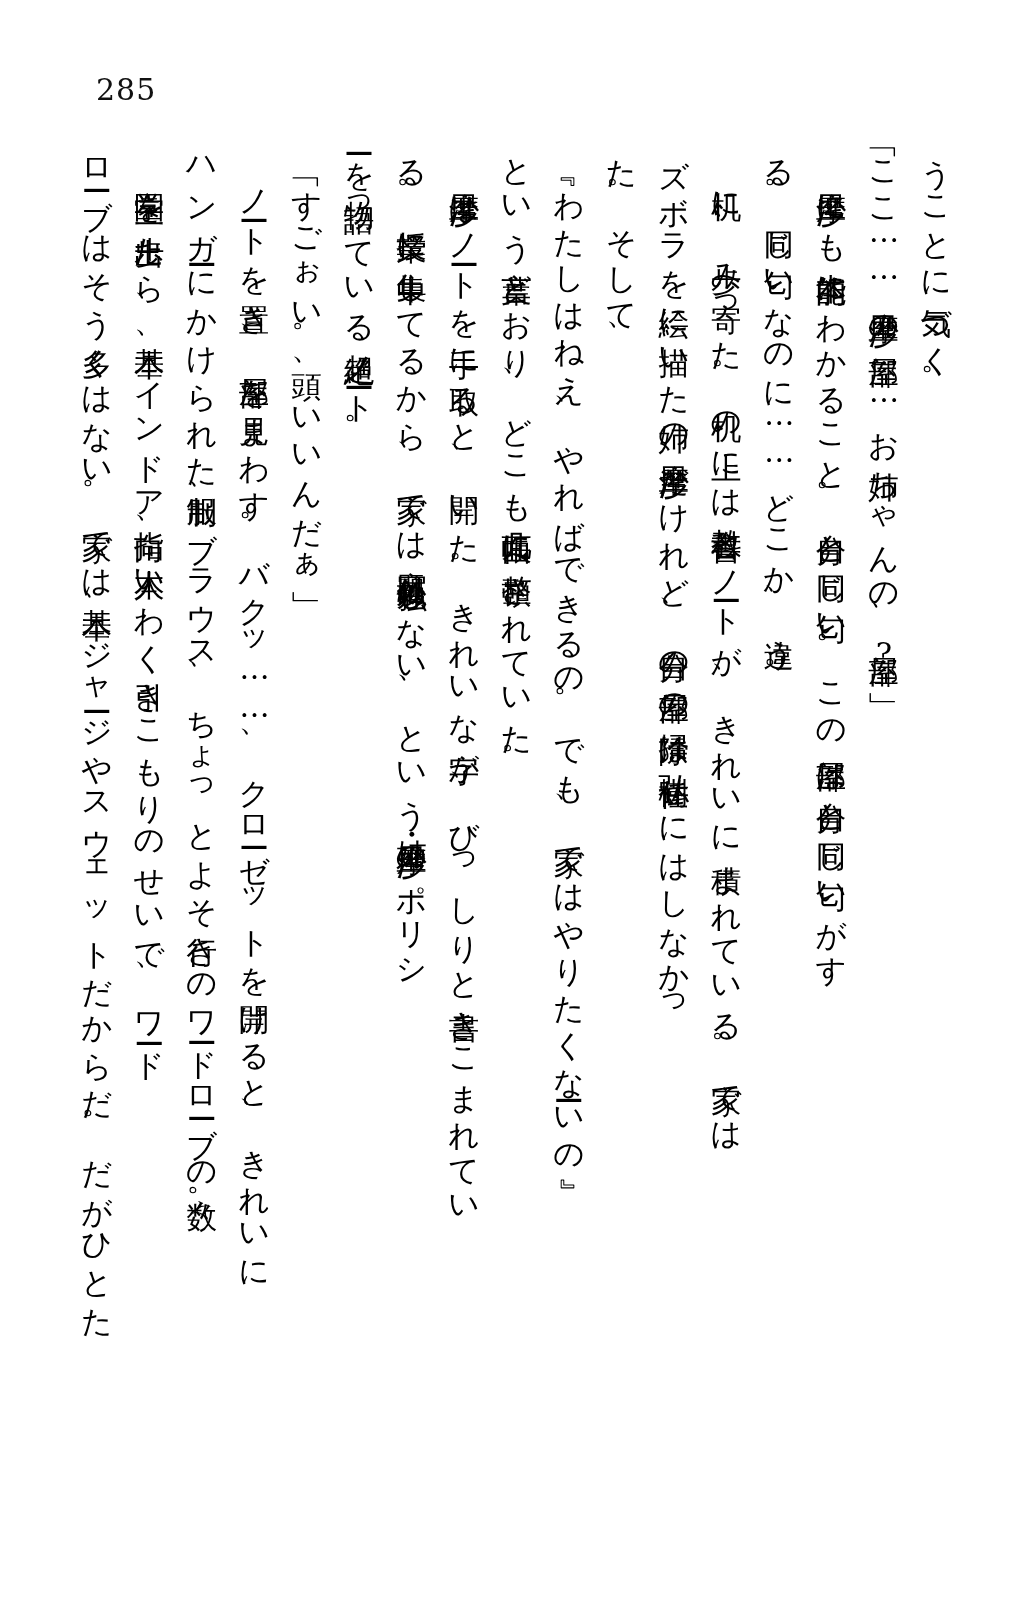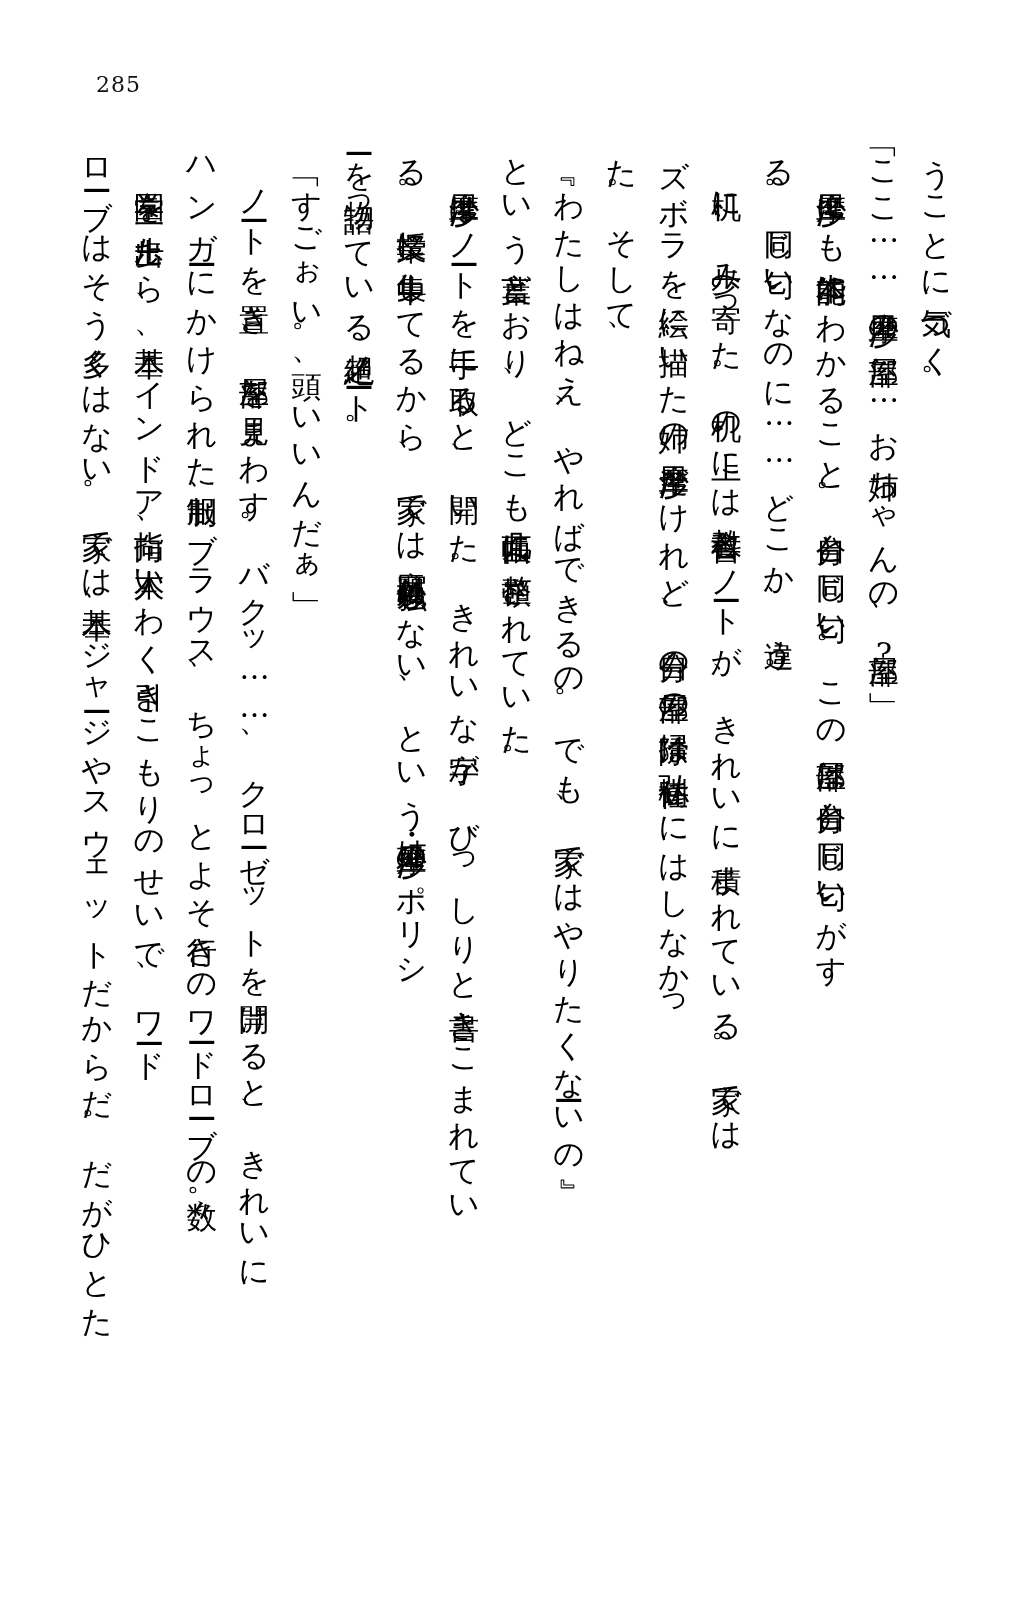--- a/index.html
+++ b/index.html
@@ -18,21 +18,21 @@
     position: relative;
     width: 1018px;
     height: 1600px;
     background: #ffffff;
     box-sizing: border-box;
   }
   .page-number {
     position: absolute;
     top: 72px;
     left: 96px;
-    font-size: 22px;
+    font-size: 30px;
     letter-spacing: 1px;
     font-family: "DejaVu Serif", "Liberation Serif", serif;
     color: #111111;
   }
   .vertical-text {
     position: absolute;
     top: 138px;
     right: 56px;
     width: 900px;
     height: 1400px;

